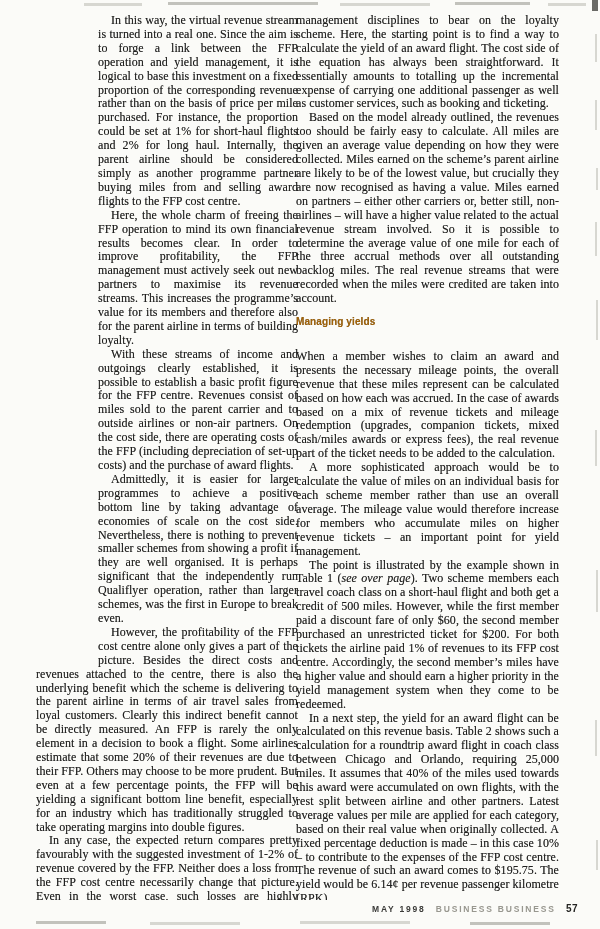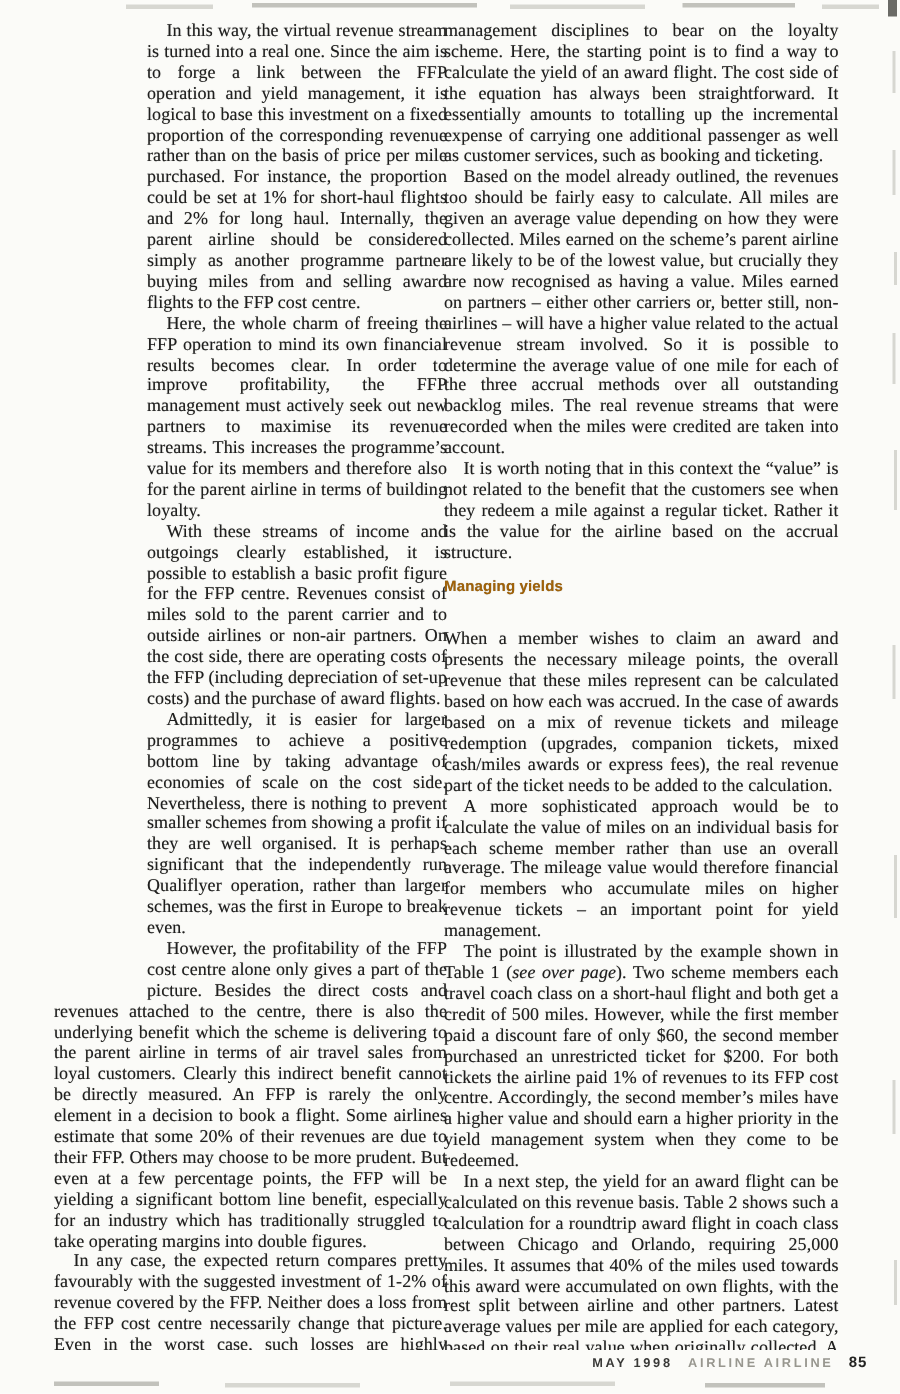--- a/index.html
+++ b/index.html
@@ -89,28 +89,27 @@
     <p class="indent">With these streams of income and outgoings clearly established, it is possible to establish a basic profit figure for the FFP centre. Revenues consist of miles sold to the parent carrier and to outside airlines or non-air partners. On the cost side, there are operating costs of the FFP (including depreciation of set-up costs) and the purchase of award flights.</p>
     <p class="indent">Admittedly, it is easier for larger programmes to achieve a positive bottom line by taking advantage of economies of scale on the cost side. Nevertheless, there is nothing to prevent smaller schemes from showing a profit if they are well organised. It is perhaps significant that the independently run Qualiflyer operation, rather than larger schemes, was the first in Europe to break even.</p>
     <p class="indent">However, the profitability of the FFP cost centre alone only gives a part of the picture. Besides the direct costs and revenues attached to the centre, there is also the underlying benefit which the scheme is delivering to the parent airline in terms of air travel sales from loyal customers. Clearly this indirect benefit cannot be directly measured. An FFP is rarely the only element in a decision to book a flight. Some airlines estimate that some 20% of their revenues are due to their FFP. Others may choose to be more prudent. But even at a few percentage points, the FFP will be yielding a significant bottom line benefit, especially for an industry which has traditionally struggled to take operating margins into double figures.</p>
     <p class="indent">In any case, the expected return compares pretty favourably with the suggested investment of 1-2% of revenue covered by the FFP. Neither does a loss from the FFP cost centre necessarily change that picture. Even in the worst case, such losses are highly unlikely to climb above 0.5% of total revenues.</p>
 
   </div>
 
   <div class="col col-right">
     <p>management disciplines to bear on the loyalty scheme. Here, the starting point is to find a way to calculate the yield of an award flight. The cost side of the equation has always been straightforward. It essentially amounts to totalling up the incremental expense of carrying one additional passenger as well as customer services, such as booking and ticketing.</p>
     <p class="indent">Based on the model already outlined, the revenues too should be fairly easy to calculate. All miles are given an average value depending on how they were collected. Miles earned on the scheme’s parent airline are likely to be of the lowest value, but crucially they are now recognised as having a value. Miles earned on partners – either other carriers or, better still, non-airlines – will have a higher value related to the actual revenue stream involved. So it is possible to determine the average value of one mile for each of the three accrual methods over all outstanding backlog miles. The real revenue streams that were recorded when the miles were credited are taken into account.</p>
-    <p class="indent">It is worth noting that in this context the “value” is not related to the benefit that the customers see when they redeem a mile against a regular ticket. Rather it is the value for the airline based on the accrual structure.</p>
     <h2 class="section-heading">Managing yields</h2>
     <p>When a member wishes to claim an award and presents the necessary mileage points, the overall revenue that these miles represent can be calculated based on how each was accrued. In the case of awards based on a mix of revenue tickets and mileage redemption (upgrades, companion tickets, mixed cash/miles awards or express fees), the real revenue part of the ticket needs to be added to the calculation.</p>
-    <p class="indent">A more sophisticated approach would be to calculate the value of miles on an individual basis for each scheme member rather than use an overall average. The mileage value would therefore financial for members who accumulate miles on higher revenue tickets – an important point for yield management.</p>
+    <p class="indent">A more sophisticated approach would be to calculate the value of miles on an individual basis for each scheme member rather than use an overall average. The mileage value would therefore increase for members who accumulate miles on higher revenue tickets – an important point for yield management.</p>
     <p class="indent"><span>The point is illustrated by the example shown in Table 1 (</span><em>see over page</em><span>). Two scheme members each travel coach class on a short-haul flight and both get a credit of 500 miles. However, while the first member paid a discount fare of only $60, the second member purchased an unrestricted ticket for $200. For both tickets the airline paid 1% of revenues to its FFP cost centre. Accordingly, the second member’s miles have a higher value and should earn a higher priority in the yield management system when they come to be redeemed.</span></p>
     <p class="indent">In a next step, the yield for an award flight can be calculated on this revenue basis. Table 2 shows such a calculation for a roundtrip award flight in coach class between Chicago and Orlando, requiring 25,000 miles. It assumes that 40% of the miles used towards this award were accumulated on own flights, with the rest split between airline and other partners. Latest average values per mile are applied for each category, based on their real value when originally collected. A fixed percentage deduction is made – in this case 10% – to contribute to the expenses of the FFP cost centre. The revenue of such an award comes to $195.75. The yield would be 6.14¢ per revenue passenger kilometre (RPK).</p>
 
   </div>
 
   <div class="footer">
     <span class="issue">MAY 1998</span>
-    <span class="magazine">AIRLINE AIRLINE</span>
-    <span class="pagenum">85</span>
+    <span class="magazine">BUSINESS BUSINESS</span>
+    <span class="pagenum">57</span>
   </div>
 
 </div>
 
 </body></html>

